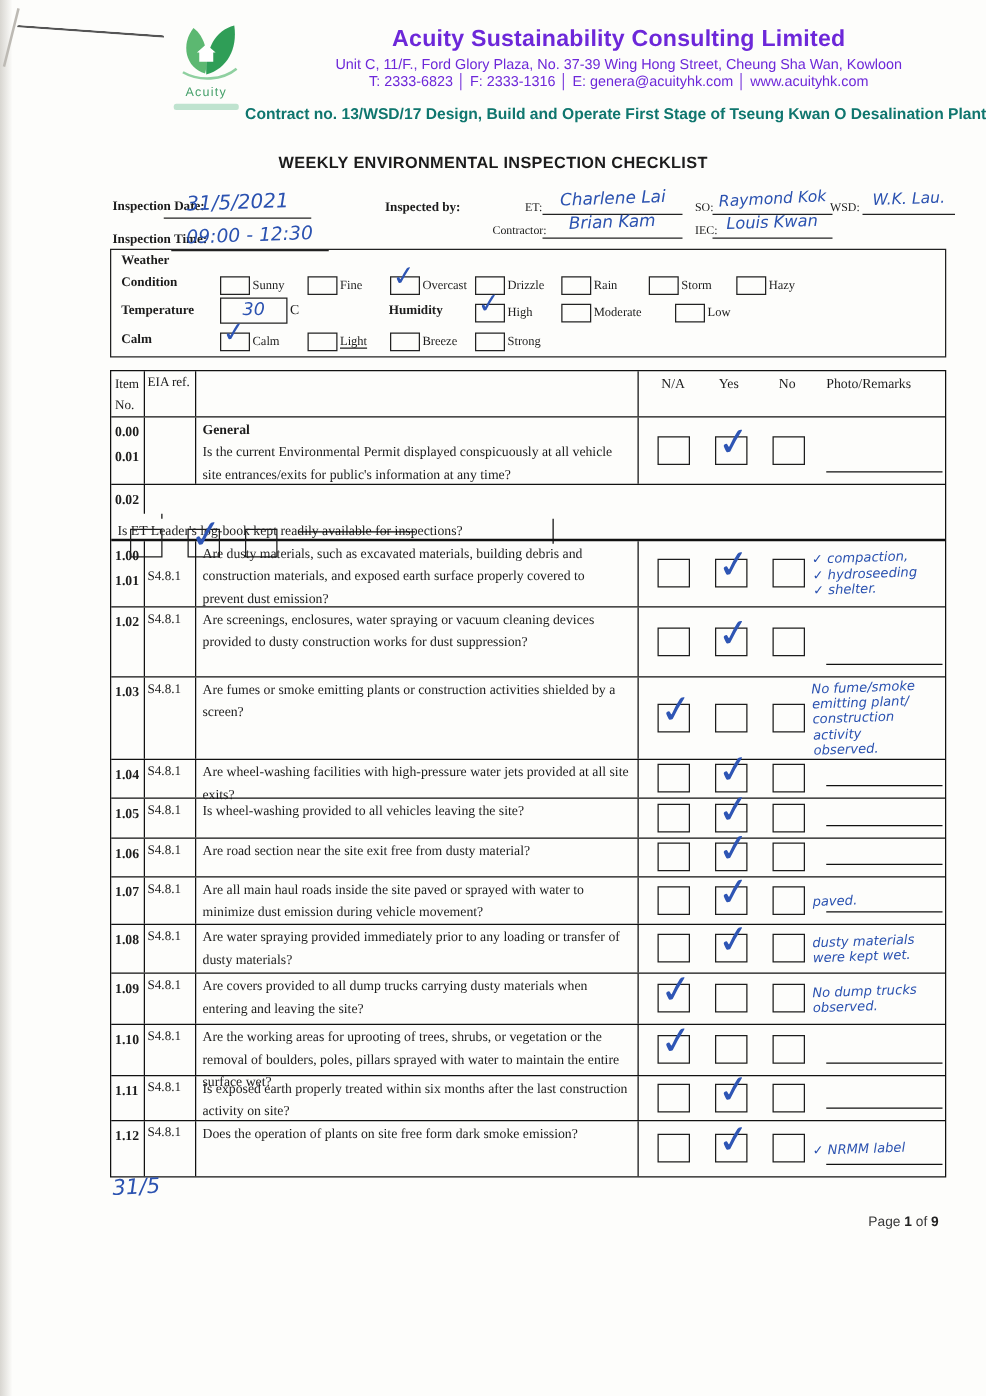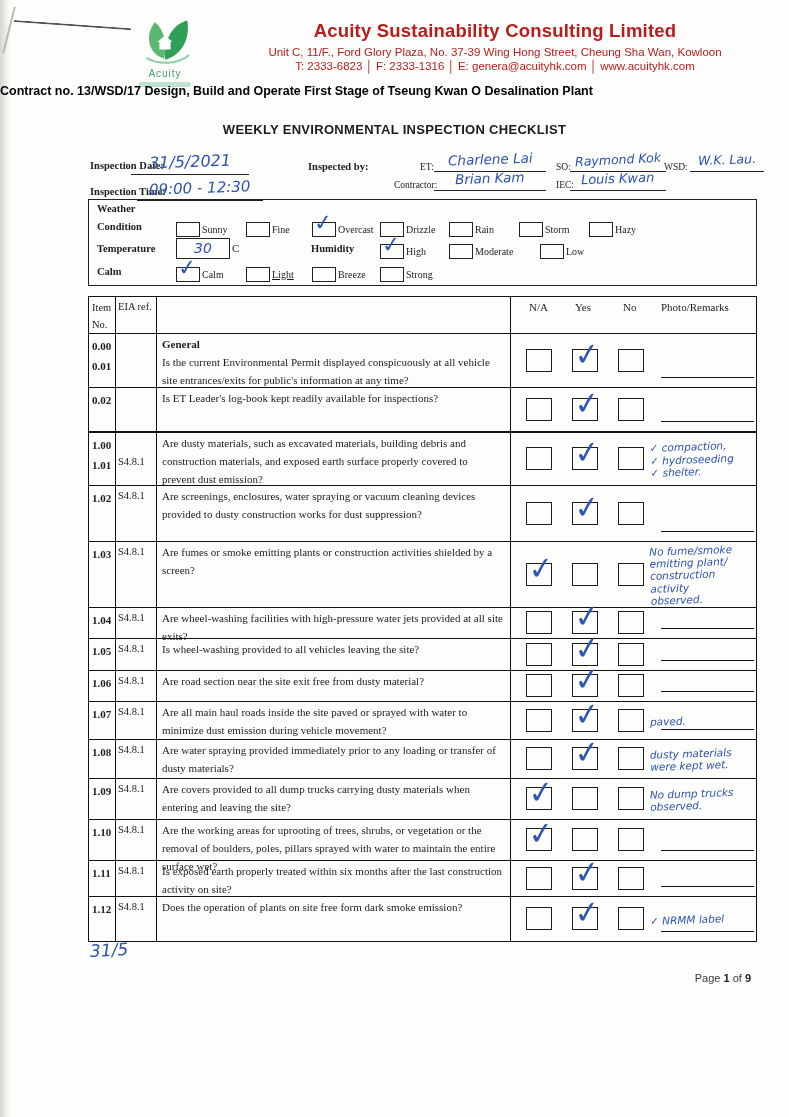--- a/index.html
+++ b/index.html
@@ -12,26 +12,26 @@
         border-top:2px solid #555;transform:rotate(4deg);border-radius:2px;}
   .corner-fold2{position:absolute;left:8px;top:6px;width:2px;height:48px;
         background:#bdbab4;transform:rotate(14deg);}
 
   
   .logo{position:absolute;left:126px;top:16px;width:78px;text-align:center;}
   .logo-name{font-family:"Liberation Sans",sans-serif;color:#45a06a;font-size:10px;
         letter-spacing:1px;margin-top:-2px;}
   .logo-tagline{margin:3px auto 0;width:52px;height:5px;background:#bfe3cf;border-radius:2px;}
   .company{position:absolute;left:215px;top:20px;width:560px;text-align:center;
-        font-family:"Liberation Sans",sans-serif;color:#b91c1c;}
+        font-family:"Liberation Sans",sans-serif;color:#6d28d9;}
   .company-name{font-size:18.5px;font-weight:bold;letter-spacing:.2px;}
   .company-address{font-size:11.5px;margin-top:4px;}
   .company-contacts{font-size:11.5px;margin-top:2px;}
-  .contract-line{position:absolute;left:0;top:84px;width:100%;text-align:left;
-        font-family:"Liberation Sans",sans-serif;font-weight:bold;font-size:12.5px;color:#000000;}
+  .contract-line{position:absolute;left:0;top:84px;width:100%;text-align:right;
+        font-family:"Liberation Sans",sans-serif;font-weight:bold;font-size:12.5px;color:#0f766e;}
   .doc-title{position:absolute;left:0;top:122px;width:100%;text-align:center;
         font-family:"Liberation Sans",sans-serif;font-weight:bold;font-size:13px;letter-spacing:.3px;}
 
   
   .flabel{position:absolute;font-size:10.5px;font-weight:bold;}
   .flabel-sm{position:absolute;font-size:9.5px;font-weight:normal;}
   .hand{font-family:"DejaVu Sans",sans-serif;font-style:italic;color:#2b52b0;}
   .fval{position:absolute;border-bottom:1.4px solid #222;text-align:center;height:23px;line-height:22px;}
   .fval .hand{display:inline-block;}
 
@@ -177,21 +177,21 @@
     </div>
     <div class="c-right">
       <div class="cbx cbx-na"></div>
       <div class="cbx cbx-yes ticked"></div>
       <div class="cbx cbx-no"></div>
       <div class="blankline show"></div>
       <div class="remark hand"></div>
     </div>
   </div>
 
-  <div class="trow thick" style="height: 43px;">
+  <div class="trow thick" style="height: 43px; flex-direction: column;">
     <div class="c-item">0.02</div>
     <div class="c-eia"></div>
     <div class="c-q">
       
       <span class="qtext">Is ET Leader's log-book kept readily available for inspections?</span>
     </div>
     <div class="c-right">
       <div class="cbx cbx-na"></div>
       <div class="cbx cbx-yes ticked"></div>
       <div class="cbx cbx-no"></div>

